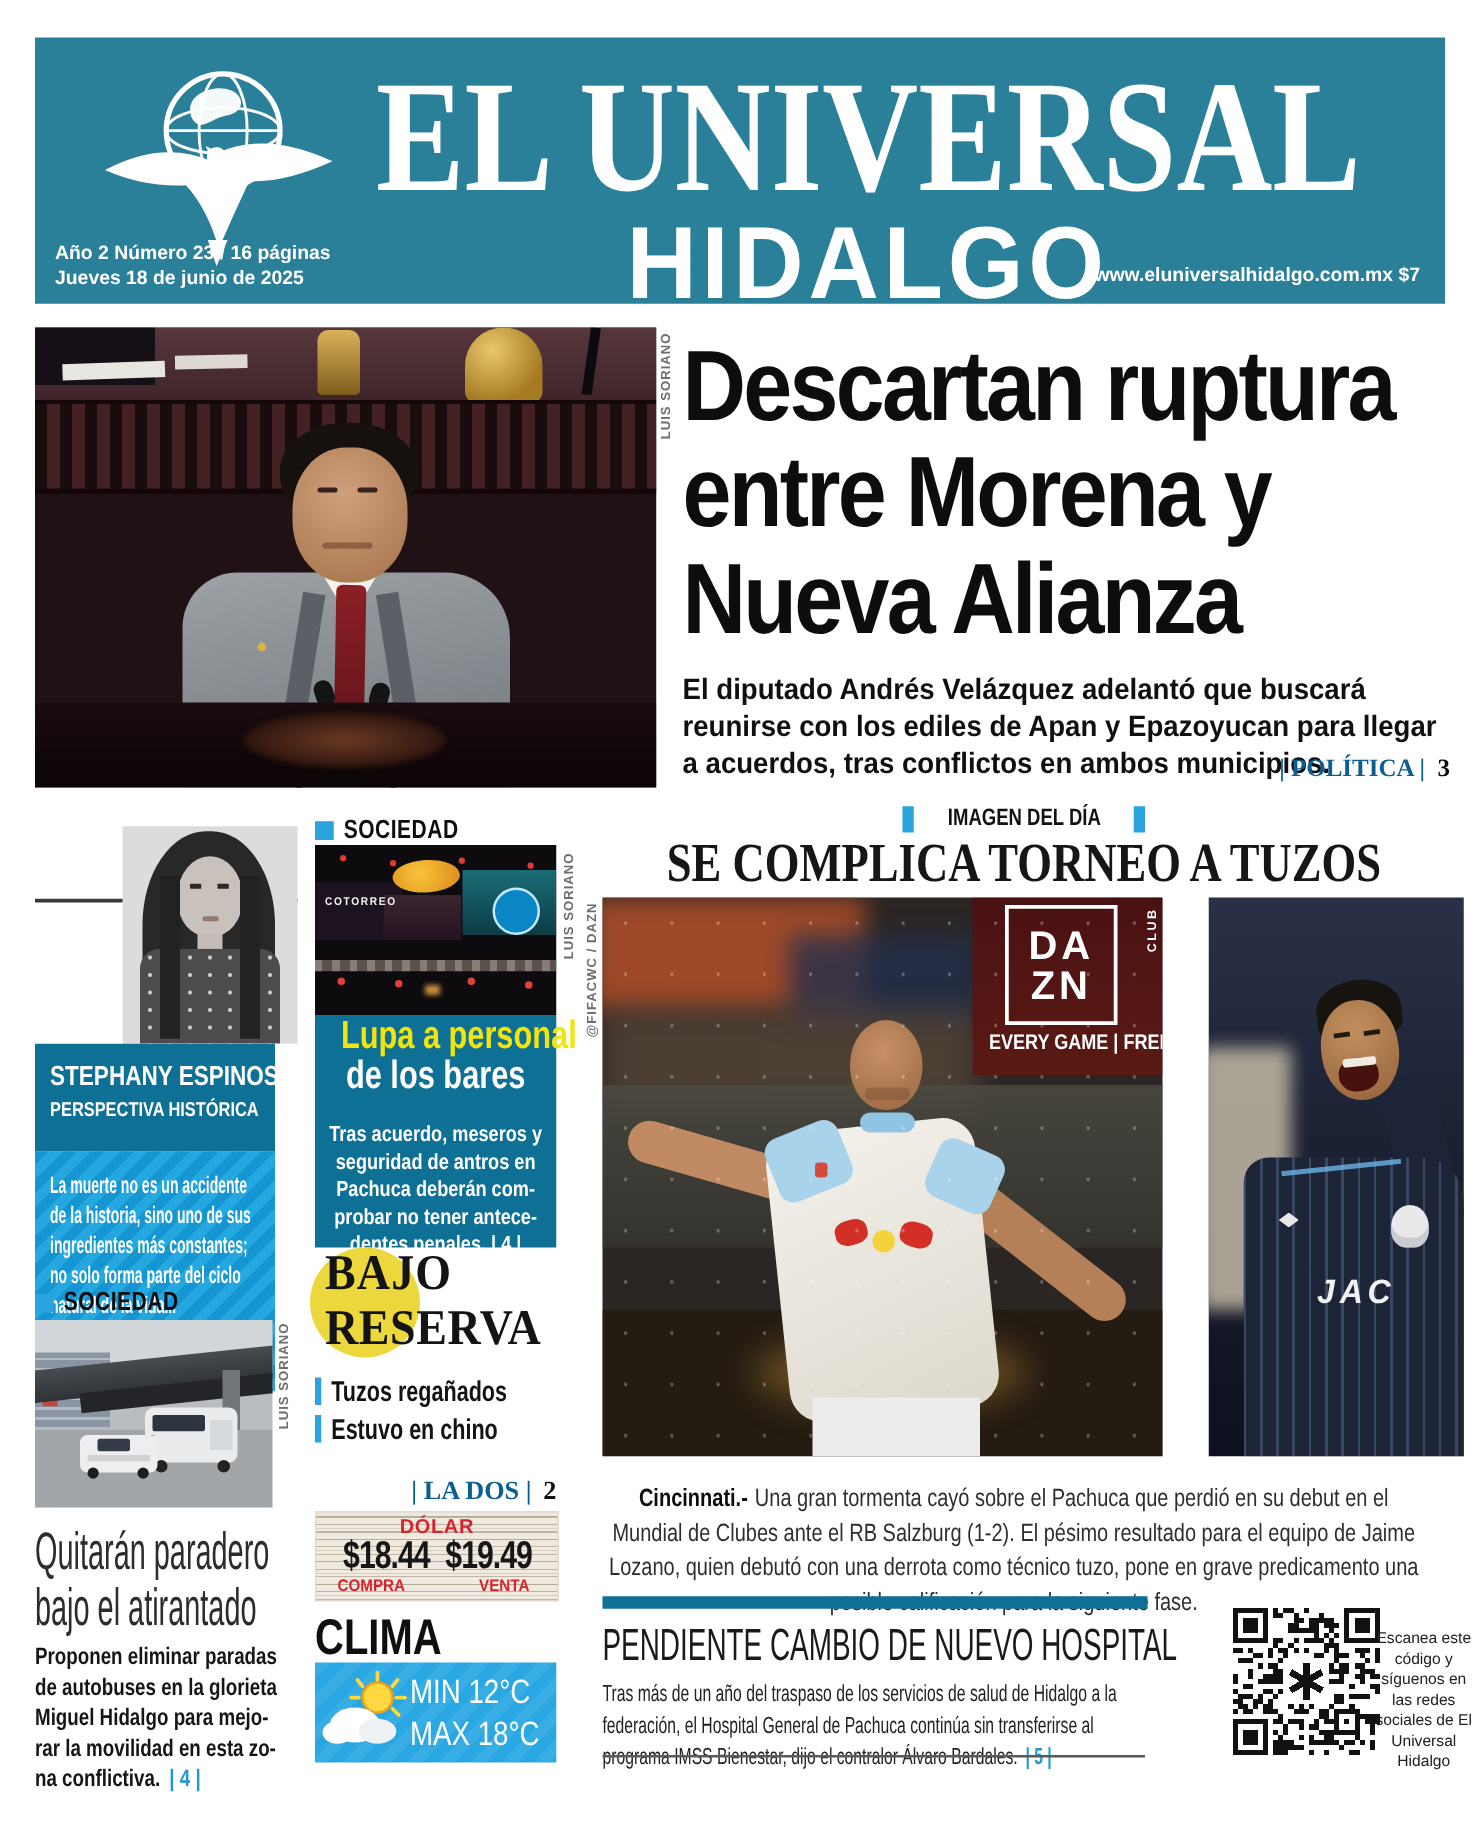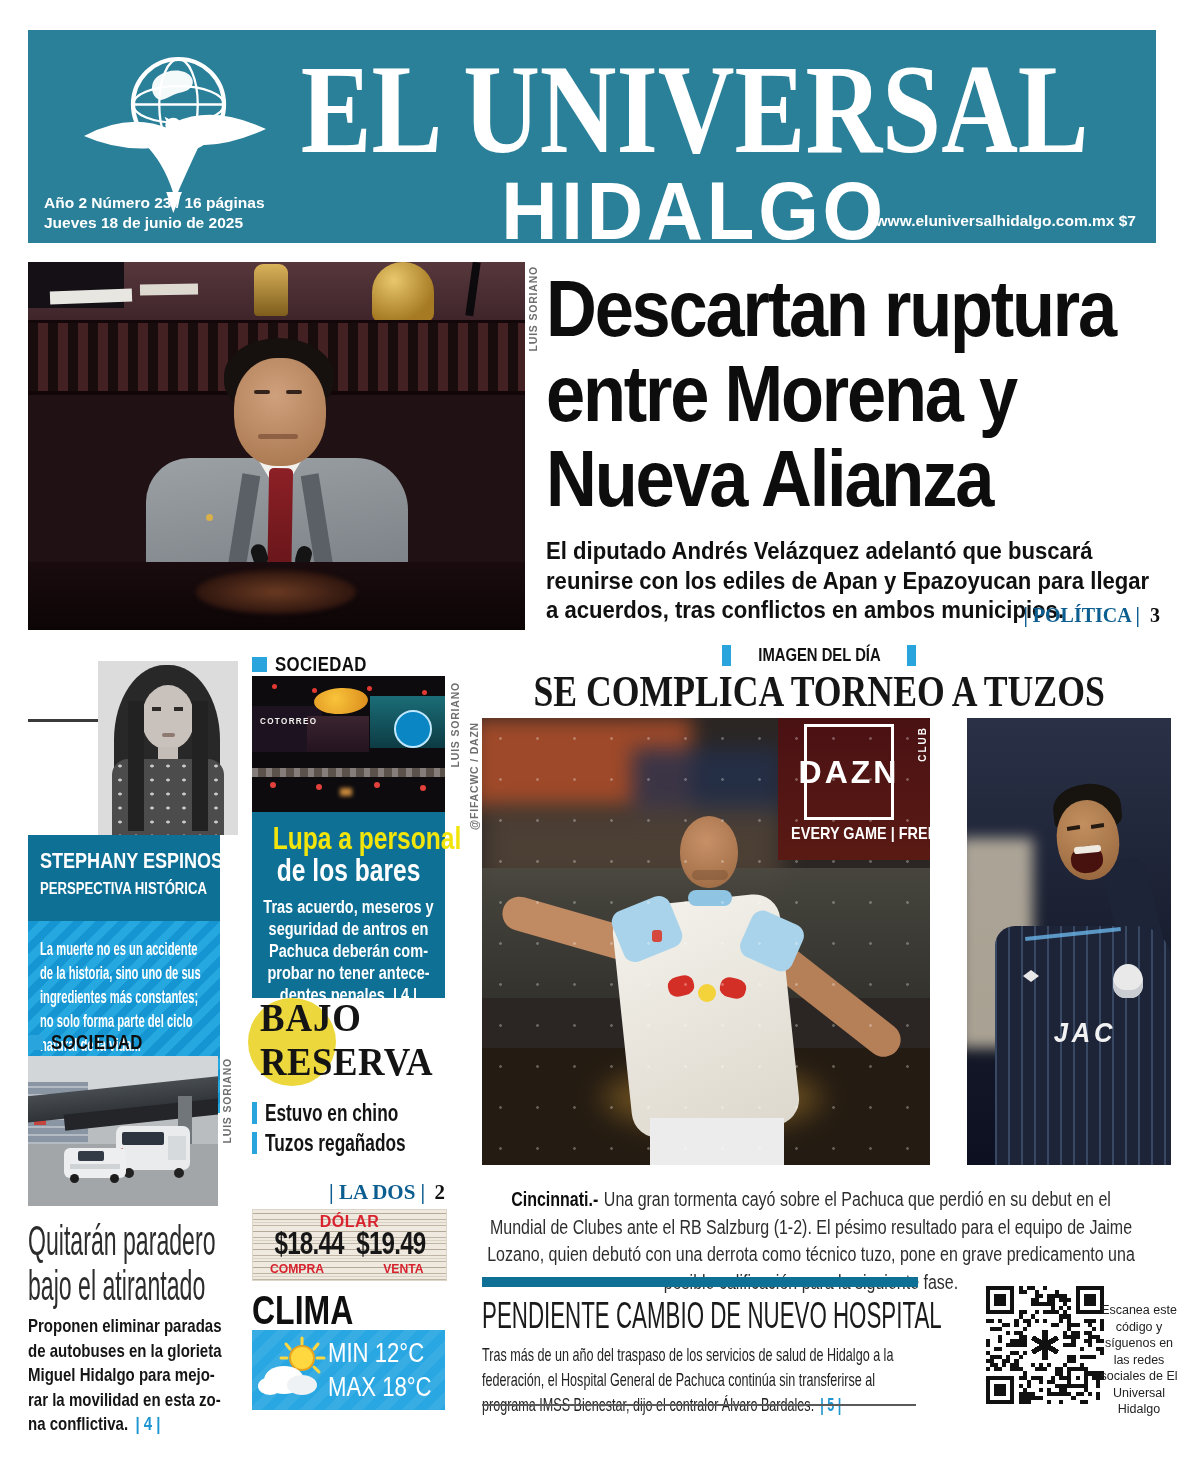--- a/index.html
+++ b/index.html
@@ -177,21 +177,21 @@
     <div class="d" style="left:142px;top:34px;width:34px;height:34px;border-radius:50%;background:#0b86c5;border:2px solid #bfe8ff"></div>
     <div class="d" style="left:8px;top:40px;color:#f4f2ee;font-weight:700;font-size:9px;letter-spacing:1.5px;transform:scaleX(.9);transform-origin:left top">COTORREO</div>
     <div class="d" style="left:20px;top:8px;width:5px;height:5px;border-radius:50%;background:#e23a32;box-shadow:40px 4px 0 #e23a32, 95px 2px 0 #e23a32, 150px 6px 0 #e23a32"></div>
     <div class="d" style="left:0;top:92px;width:193px;height:9px;background:#5c524c;
          background-image:repeating-linear-gradient(90deg,rgba(255,255,255,.25) 0 6px,transparent 6px 14px)"></div>
     <div class="d" style="left:18px;top:106px;width:6px;height:6px;border-radius:50%;background:#e2403a;box-shadow:46px 2px 0 #e2403a, 104px 0 0 #e2403a, 150px 3px 0 #e2403a"></div>
     <div class="d" style="left:88px;top:112px;width:12px;height:8px;background:#c98a3e;filter:blur(2px)"></div>
   </div>
   <div class="vcred" style="left:449px;top:682px">LUIS SORIANO</div>
   <div class="ab" style="left:252px;top:812px;width:193px;height:186px;background:var(--deepteal);text-align:center">
-    <div style="margin-top:10px">
+    <div style="margin-top:0">
       <span style="display:inline-block;color:var(--yellow);font-weight:700;font-size:30px;line-height:32px;white-space:nowrap;
                    transform:scale(.82,1.05);transform-origin:center top">Lupa a personal</span>
     </div>
     <div>
       <span style="display:inline-block;color:#fff;font-weight:700;font-size:30px;line-height:32px;white-space:nowrap;
                    transform:scale(.82,1.05);transform-origin:center top">de los bares</span>
     </div>
     <div style="position:absolute;left:-14px;top:84px;width:221px;transform:scaleX(.83);transform-origin:center top;
                 font-size:17.5px;font-weight:700;line-height:22px;color:#fff;text-align:center">
       <span>Tras acuerdo, meseros y seguridad de antros en Pachuca deberán com-probar no tener antece-dentes penales.</span>
@@ -199,25 +199,25 @@
     </div>
   </div>
 
   <div class="ab" style="left:252px;top:996px;width:193px;height:200px">
     <div class="d" style="left:-4px;top:2px;width:88px;height:88px;border-radius:50%;background:var(--cyellow)"></div>
     <div class="serif" style="position:absolute;left:8px;top:0;font-weight:700;font-size:40px;line-height:44px;color:#141414;letter-spacing:1px;white-space:nowrap;transform:scaleX(.92);transform-origin:left top">BAJO</div>
     <div class="serif" style="position:absolute;left:8px;top:44px;font-weight:700;font-size:40px;line-height:44px;color:#141414;letter-spacing:.5px;white-space:nowrap;transform:scaleX(.92);transform-origin:left top">RESERVA</div>
     <div style="position:absolute;left:0;top:102px">
       <div style="display:flex;align-items:center;gap:8px;height:30px">
         <div style="width:5px;height:22px;background:var(--accent)"></div>
-        <span style="font-size:23px;font-weight:700;color:#131313;white-space:nowrap;transform:scaleX(.75);transform-origin:left center">Estuvo en chino</span>
+        <span style="font-size:23px;font-weight:700;color:#131313;white-space:nowrap;transform:scaleX(.75);transform-origin:left center">Tuzos regañados</span>
       </div>
       <div style="display:flex;align-items:center;gap:8px;height:30px">
         <div style="width:5px;height:22px;background:var(--accent)"></div>
-        <span style="font-size:23px;font-weight:700;color:#131313;white-space:nowrap;transform:scaleX(.75);transform-origin:left center">Tuzos regañados</span>
+        <span style="font-size:23px;font-weight:700;color:#131313;white-space:nowrap;transform:scaleX(.75);transform-origin:left center">Estuvo en chino</span>
       </div>
     </div>
   </div>
   <div class="ab serif" style="left:252px;top:1180px;width:193px;text-align:right;font-size:21px;font-weight:700">
     <span style="color:var(--navy)">| LA DOS |</span>
     <span style="color:#111;margin-left:4px">2</span>
   </div>
 
   <div class="ab wave" style="left:252px;top:1209px;width:193px;height:70px;border:1px solid #ddd5c7">
     <div style="position:absolute;left:0;top:3px;width:100%;text-align:center;color:var(--red);font-weight:700;font-size:16px;letter-spacing:.5px">DÓLAR</div>
@@ -273,21 +273,21 @@
   <div class="ab" style="left:482px;top:718px;width:448px;height:447px;background:#2b2624;overflow:hidden">
     <div class="d" style="left:-10px;top:0;width:220px;height:90px;background:#b3502a;filter:blur(10px);opacity:.85"></div>
     <div class="d" style="left:150px;top:30px;width:150px;height:70px;background:#23304d;filter:blur(10px);opacity:.8"></div>
     <div class="d" style="left:0;top:90px;width:300px;height:80px;background:#5a4a3c;filter:blur(12px);opacity:.7"></div>
     <div class="d" style="left:0;top:150px;width:448px;height:130px;background:linear-gradient(#4b4a42,#35352f);opacity:.85"></div>
     <div class="d" style="left:0;top:330px;width:448px;height:117px;background:#241b12"></div>
     <div class="d" style="left:120px;top:350px;width:220px;height:60px;border-radius:50%;background:#7a5a23;filter:blur(14px);opacity:.8"></div>
 
     <div class="d" style="left:296px;top:0;width:152px;height:142px;background:linear-gradient(#4a1113,#5a1a14)">
       <div style="position:absolute;left:26px;top:6px;width:84px;height:90px;border:3px solid #fff;
-           display:flex;flex-direction:row;justify-content:center;align-items:center">
+           display:flex;flex-direction:column;justify-content:center;align-items:center">
         <span style="color:#fff;font-weight:800;font-size:32px;line-height:32px;letter-spacing:3px">DA</span>
         <span style="color:#fff;font-weight:700;font-size:32px;line-height:32px;letter-spacing:3px">ZN</span>
       </div>
       <div style="position:absolute;left:2px;top:106px;width:148px;text-align:center;color:#fff;font-weight:700;font-size:17px;
                   white-space:nowrap;transform:scaleX(.85);transform-origin:center top">EVERY GAME | FREE</div>
       <div style="position:absolute;right:2px;top:8px;writing-mode:vertical-rl;transform:rotate(180deg);
                   color:#fff;font-weight:700;font-size:10px;letter-spacing:2px">CLUB</div>
     </div>
 
     <div class="d" style="left:18px;top:196px;width:160px;height:34px;border-radius:17px;background:#c08a63;transform:rotate(16deg)"></div>

